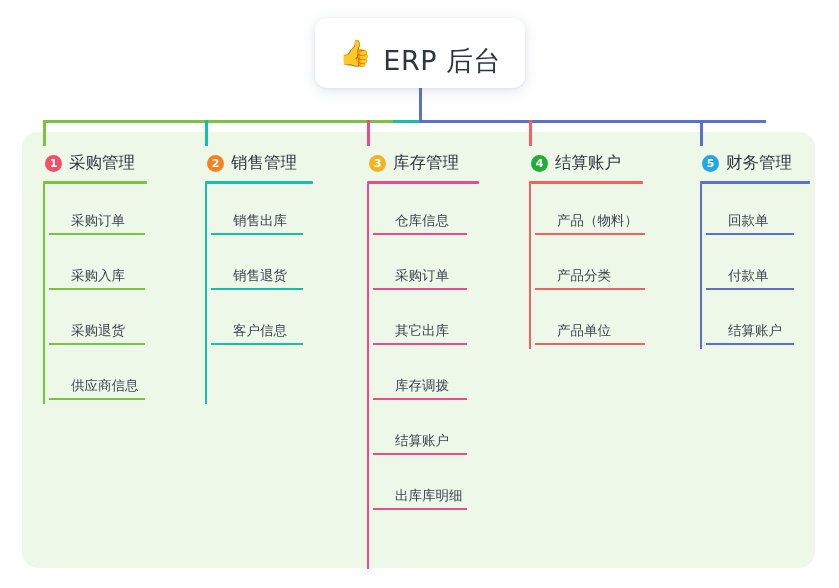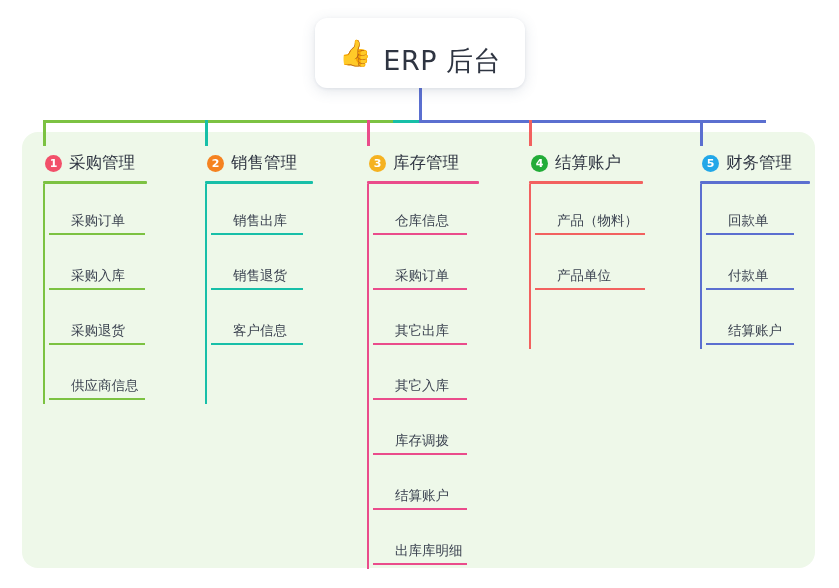--- a/index.html
+++ b/index.html
@@ -156,24 +156,20 @@
           </div>
           <div class="leaf">
             <span class="leaf-text">采购订单</span>
             <div class="leaf-rule" style="width: 94px; background: rgb(234, 76, 139);"></div>
           </div>
           <div class="leaf">
             <span class="leaf-text">其它出库</span>
             <div class="leaf-rule" style="width: 94px; background: rgb(234, 76, 139);"></div>
           </div>
           <div class="leaf">
-            <span class="leaf-text">其它入库</span>
-            <div class="leaf-rule" style="width: 94px; background: rgb(234, 76, 139);"></div>
-          </div>
-          <div class="leaf">
             <span class="leaf-text">库存调拨</span>
             <div class="leaf-rule" style="width: 94px; background: rgb(234, 76, 139);"></div>
           </div>
           <div class="leaf">
             <span class="leaf-text">结算账户</span>
             <div class="leaf-rule" style="width: 94px; background: rgb(234, 76, 139);"></div>
           </div>
           <div class="leaf">
             <span class="leaf-text">出库库明细</span>
             <div class="leaf-rule" style="width: 94px; background: rgb(234, 76, 139);"></div>
@@ -186,20 +182,24 @@
           <span class="col-title">结算账户</span>
         </div>
         <div class="head-rule" style="width: 114px; background: rgb(242, 97, 95);"></div>
         <div class="leaves">
           <div class="trunk" style="background: rgb(242, 97, 95); height: 165px;"></div>
           <div class="leaf">
             <span class="leaf-text">产品（物料）</span>
             <div class="leaf-rule" style="width: 110px; background: rgb(242, 97, 95);"></div>
           </div>
           <div class="leaf">
+            <span class="leaf-text">产品分类</span>
+            <div class="leaf-rule" style="width: 110px; background: rgb(242, 97, 95);"></div>
+          </div>
+          <div class="leaf">
             <span class="leaf-text">产品单位</span>
             <div class="leaf-rule" style="width: 110px; background: rgb(242, 97, 95);"></div>
           </div>
         </div>
       </div>
       <div class="col" style="left: 700px; top: 146px;">
         <div class="col-head">
           <span class="badge" style="background: rgb(34, 167, 232);">5</span>
           <span class="col-title">财务管理</span>
         </div>

